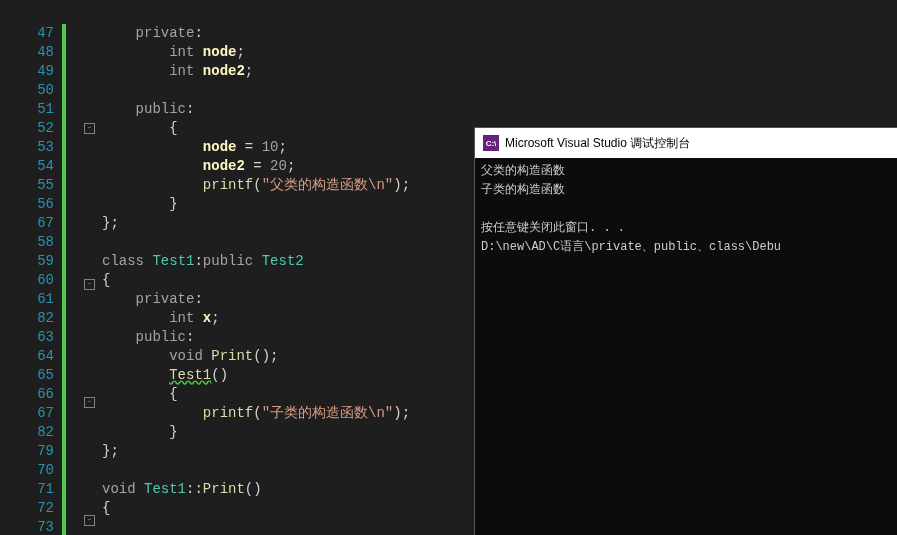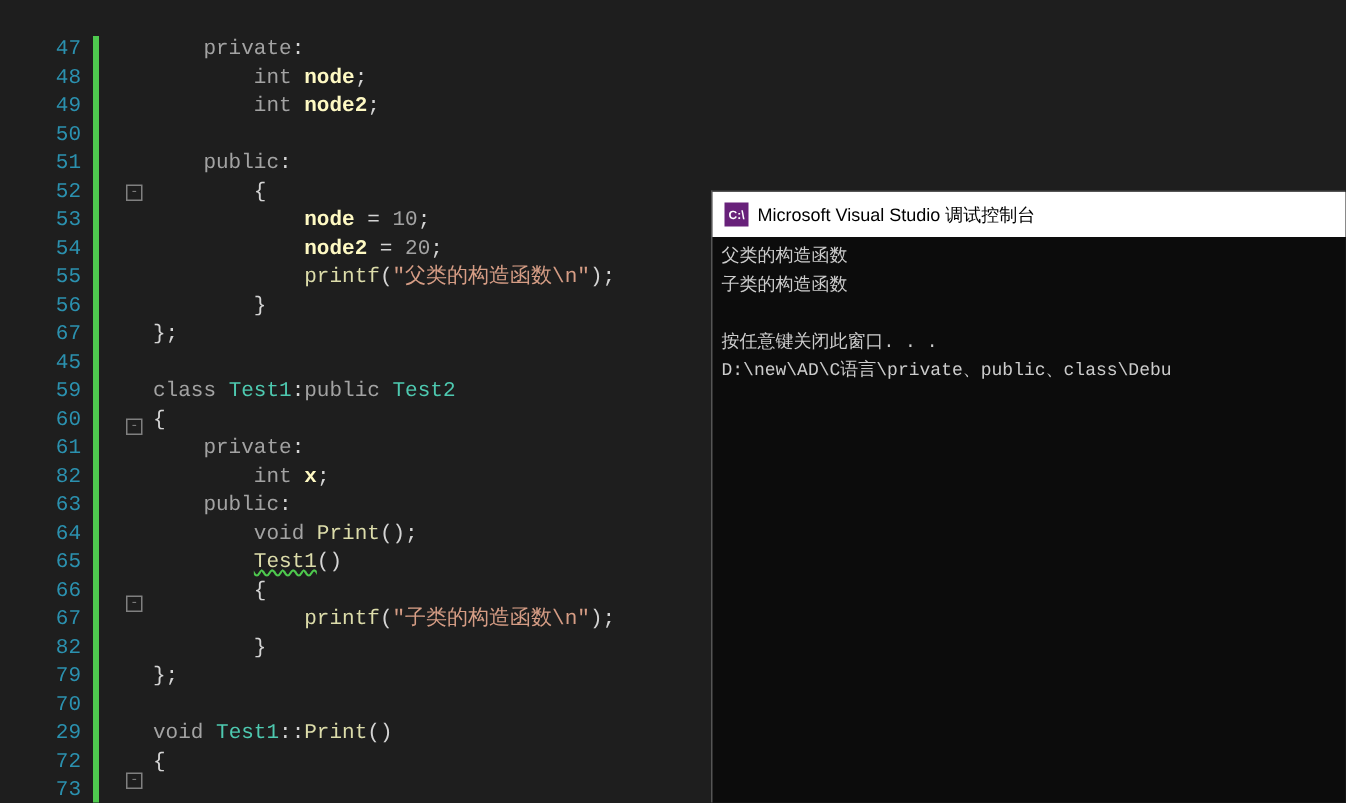--- a/index.html
+++ b/index.html
@@ -135,34 +135,34 @@
       <div class="gutter-line">48</div>
       <div class="gutter-line">49</div>
       <div class="gutter-line">50</div>
       <div class="gutter-line">51</div>
       <div class="gutter-line">52</div>
       <div class="gutter-line">53</div>
       <div class="gutter-line">54</div>
       <div class="gutter-line">55</div>
       <div class="gutter-line">56</div>
       <div class="gutter-line">67</div>
-      <div class="gutter-line">45</div>
+      <div class="gutter-line">58</div>
       <div class="gutter-line">59</div>
       <div class="gutter-line">60</div>
       <div class="gutter-line">61</div>
       <div class="gutter-line">82</div>
       <div class="gutter-line">63</div>
       <div class="gutter-line">64</div>
       <div class="gutter-line">65</div>
       <div class="gutter-line">66</div>
       <div class="gutter-line">67</div>
       <div class="gutter-line">82</div>
       <div class="gutter-line">79</div>
       <div class="gutter-line">70</div>
-      <div class="gutter-line">29</div>
+      <div class="gutter-line">71</div>
       <div class="gutter-line">72</div>
       <div class="gutter-line">73</div>
     </div>
   <div class="margin">
     <div class="change-bar"></div>
   </div>
   <div class="fold-col" id="foldcol">
       <div class="fold-line"></div>
       <div class="fold-line"></div>
       <div class="fold-line"></div>

